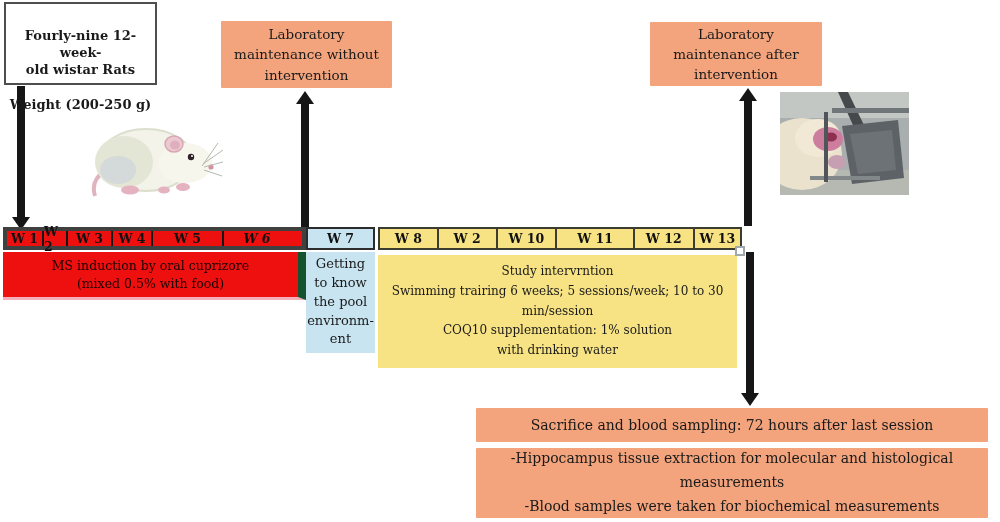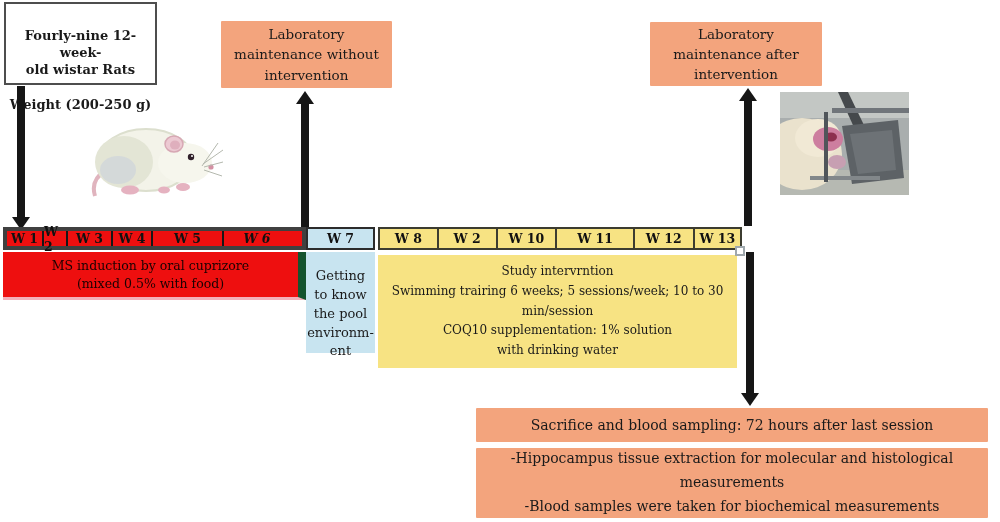--- a/index.html
+++ b/index.html
@@ -27,21 +27,21 @@
   .tl-yellow{left:378px;border:2px solid #3c3c30;background:#f7e383;}
   .tl-yellow .cell{border-right:2px solid #3c3c30;}
   .tl-yellow .cell:last-child{border-right:none;}
   .cell{box-sizing:border-box;display:flex;align-items:center;justify-content:center;
         font-size:12.5px;font-weight:600;color:#111;}
   
   .induction{left:3px;top:252px;width:303px;height:48px;background:#ee0f0f;
              border-right:8px solid #14532d;border-bottom:3px solid #f3b0ba;
              font-size:12.5px;line-height:1.4;color:#1c0202;}
   .pool{left:306px;top:252px;width:69px;height:101px;background:#c8e4f0;
-        font-size:13px;line-height:1.45;align-items:flex-start;padding-top:15px;}
+        font-size:13px;line-height:1.45;align-items:flex-start;padding-top:3px;}
   .intervention{left:378px;top:255px;width:359px;height:113px;background:#f7e383;
                 font-size:12px;line-height:1.66;}
   .sacrifice{left:476px;top:408px;width:512px;height:34px;font-size:14px;}
   .measure{left:476px;top:448px;width:512px;height:70px;font-size:14px;line-height:1.7;}
   .handle{position:absolute;left:735px;top:246px;width:10px;height:10px;background:#fff;
           border:2px solid #9fa8ad;box-sizing:border-box;}
   .art{position:absolute;}
 </style>
 </head>
 <body>

